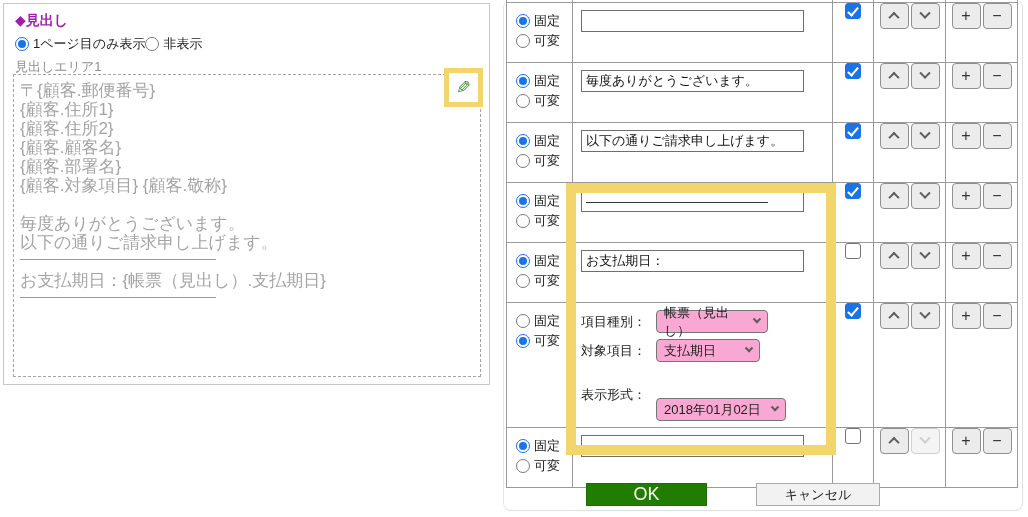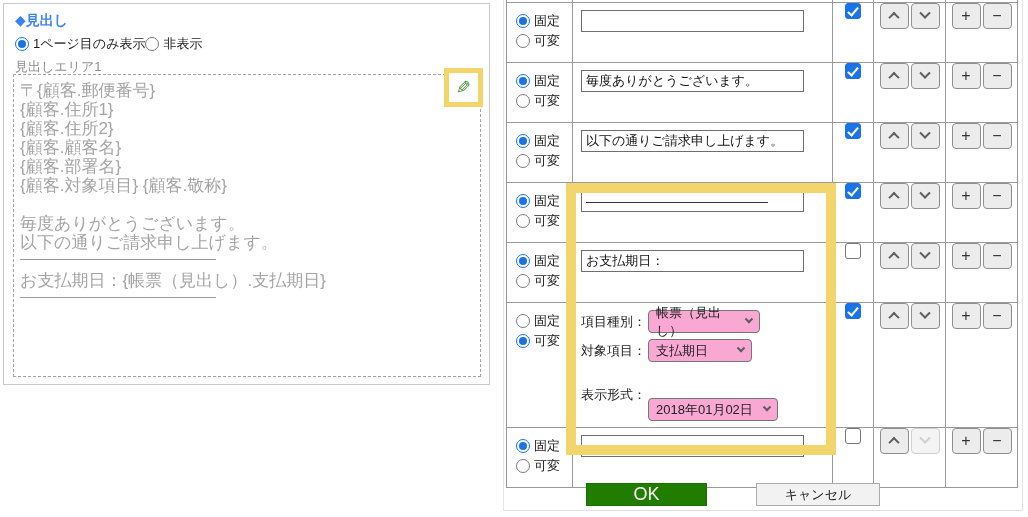--- a/index.html
+++ b/index.html
@@ -3,21 +3,21 @@
 <meta charset="utf-8">
 <style>
   * { box-sizing: border-box; margin: 0; padding: 0; }
   html,body { width:1028px; height:517px; background:#fff; overflow:hidden;
     font-family:"Liberation Sans","DejaVu Sans",sans-serif; }
   body { position:relative; font-size:13px; color:#222; }
 
   
   .left-panel { position:absolute; left:3px; top:3px; width:487px; height:382px;
     border:1px solid #c9c9c9; background:#fff; }
-  .lp-title { position:absolute; left:11px; top:8px; font-size:14px; font-weight:bold; color:#3b82f6; }
+  .lp-title { position:absolute; left:11px; top:8px; font-size:14px; font-weight:bold; color:#a21caf; }
   .lp-radios { position:absolute; left:11px; top:31px; display:flex; gap:0; align-items:flex-end; }
   .radio-opt { display:inline-flex; align-items:center; gap:4px; cursor:default; }
   .lp-area-label { position:absolute; left:11px; top:54px; color:#8d8d8d; }
   .preview-box { position:absolute; left:9px; top:70px; width:468px; height:303px;
     border:1px dashed #a5a5a5; padding:6px 6px; overflow:hidden; }
   .pline { color:#a4a4a4; font-size:17px; line-height:19px; height:19px; white-space:pre; }
   .pblank { height:19px; }
   .prule { width:196px; border-top:1px solid #9a9a9a; margin:7px 0 11px 0; }
 
   
@@ -27,38 +27,38 @@
   .radio.on::after { content:""; position:absolute; left:2px; top:2px; width:8px; height:8px;
     border-radius:50%; background:#1a73e8; }
   .checkbox { width:16px; height:16px; border-radius:3px; border:1px solid #757575; background:#fff;
     display:inline-flex; align-items:center; justify-content:center; }
   .checkbox.on { background:#1a73e8; border-color:#1a73e8; }
   .checkbox.on::after { content:""; width:4px; height:9px; border-right:2px solid #fff;
     border-bottom:2px solid #fff; transform:rotate(40deg); margin-top:-2px; }
 
   
   .right-panel { position:absolute; left:503px; top:0; width:520px; height:511px; background:#fff;
-    border-left:1px solid #e6e6e6; border-right:1px solid #e0e0e0; border-bottom:1px solid #e0e0e0; }
+    border-left:1px solid #e6e6e6; border-right:1px solid #e0e0e0; border-bottom:1px solid #e0e0e0;border-radius:8px; }
   .tablewrap { position:absolute; left:2px; top:-1px; }
   table.cfg { border-collapse:collapse; table-layout:fixed; }
   table.cfg td { border:1px solid #9a9a9a; vertical-align:top; background:#fff; }
   tr.sliver td { height:3px; padding:0; }
   td.cell-mode   { width:66px;  padding:8px 0 0 9px; }
   td.cell-input  { width:260px; padding:7px 0 0 8px; }
   td.cell-check, td.cell-updown, td.cell-pm { vertical-align:middle; text-align:center; }
   td.cell-check  { width:41px; }
   td.cell-updown { width:72px; }
   td.cell-pm     { width:72px; }
   td.cell-check .checkbox { margin:0 auto; }
   .radio-line { display:flex; align-items:center; gap:4px; height:20px; }
 
   .text-input { width:223px; height:22px; border:1px solid #6e6e6e; background:#fff;
     font-family:inherit; font-size:13px; padding:1px 4px; color:#111; border-radius:0; }
 
-  .select-line { display:flex; align-items:center; gap:2px; margin-bottom:6px; }
+  .select-line { display:flex; align-items:center; gap:10px; margin-bottom:6px; }
   .select-label { color:#222; white-space:nowrap; }
   .select-box { display:inline-flex; align-items:center; justify-content:space-between;
     border:1px solid #767676; border-radius:4px; height:23px; padding:0 7px; background:#f9a8d4; }
   .select-line:nth-child(1) .select-box { width:112px; }
   .select-line:nth-child(2) .select-box { width:104px; }
   .select-line:nth-child(3) .select-box { width:130px;margin-top:30px; }
 
   .mini-btn { width:29px; height:26px; border:1px solid #8f8f8f; border-radius:4px; background:#ececec;
     display:inline-flex; align-items:center; justify-content:center; margin:0 1px; padding:0;
     font-family:inherit; font-size:16px; color:#333; line-height:1; }

